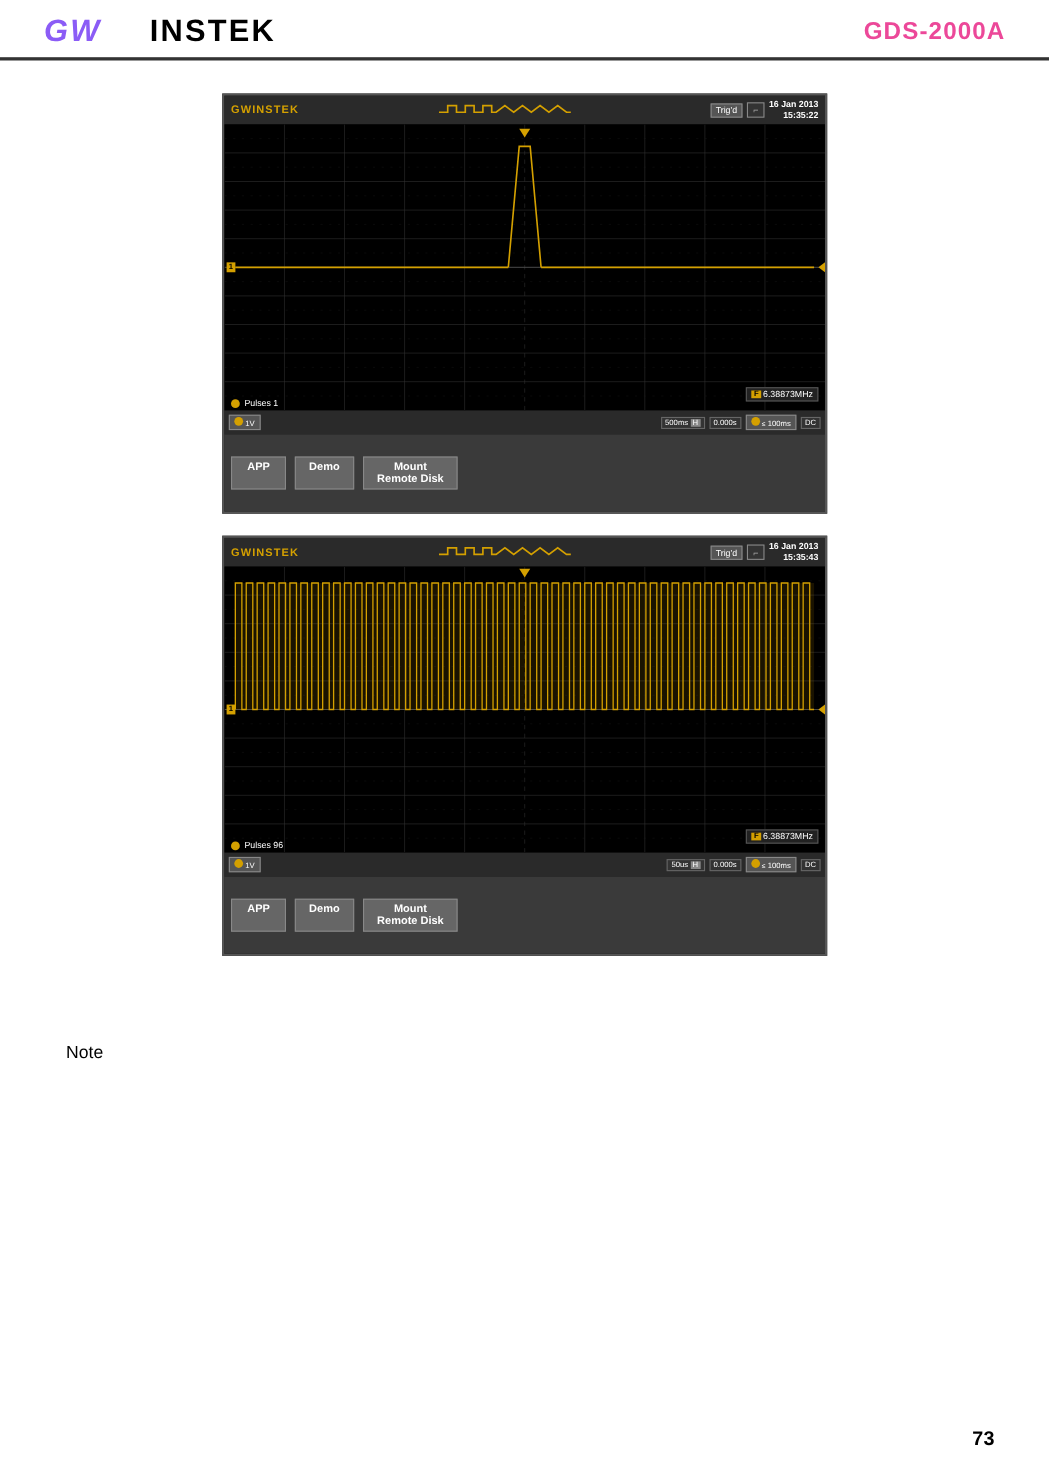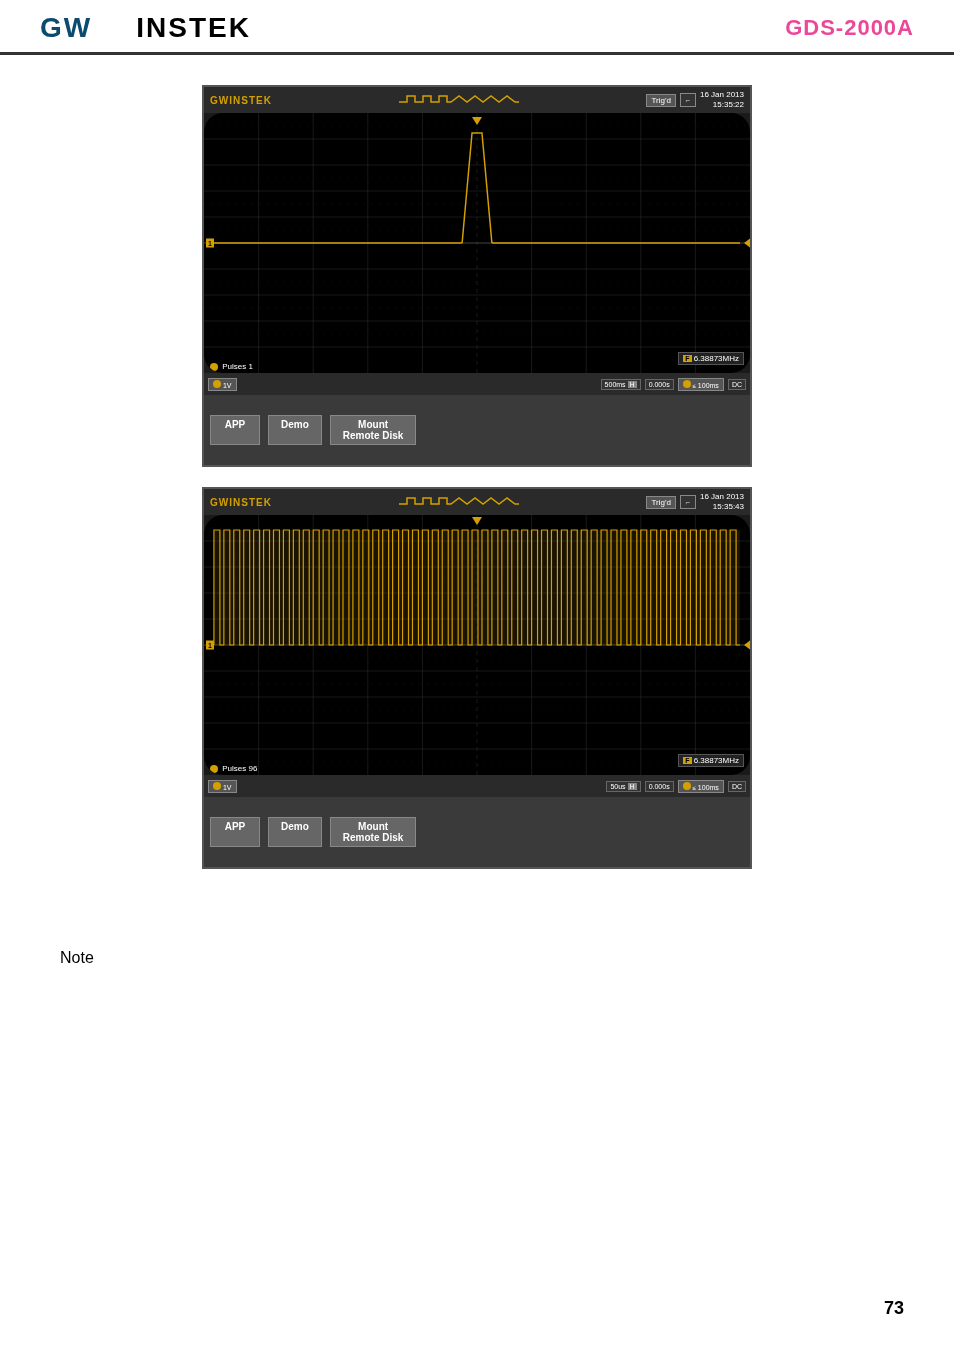--- a/index.html
+++ b/index.html
@@ -19,21 +19,21 @@
       padding: 12px 40px 8px 40px;
       border-bottom: 3px solid #333;
     }
     .logo-text {
       font-size: 28px;
       font-weight: 900;
       letter-spacing: 2px;
       color: #000;
       font-family: 'Arial Black', Arial, sans-serif;
     }
-    .logo-gw { color: #0c4a6e; }
+    .logo-gw { color: #8b5cf6; font-style: italic; }
     .logo-instek { color: #000; margin-left: 44px; }
     .model-text {
       font-size: 22px;
       font-weight: bold;
       color: #ec4899;
       letter-spacing: 1px;
       margin-left: 48px;
     }
 
     
@@ -97,29 +97,29 @@
       align-items: center;
       justify-content: center;
       color: #aaa;
       font-size: 8px;
     }
     .scope-datetime {
       font-size: 8px;
       color: #fff;
       text-align: right;
       line-height: 1.2;
+      font-weight: bold;
     }
 
     
     .scope-display {
       background: #000;
       position: relative;
       height: 260px;
       overflow: hidden;
-      border-radius: 19px;
     }
 
     
     .ch-marker {
       position: absolute;
       left: 0;
       top: 50%;
       transform: translateY(-50%);
       background: #d4a000;
       color: #000;

